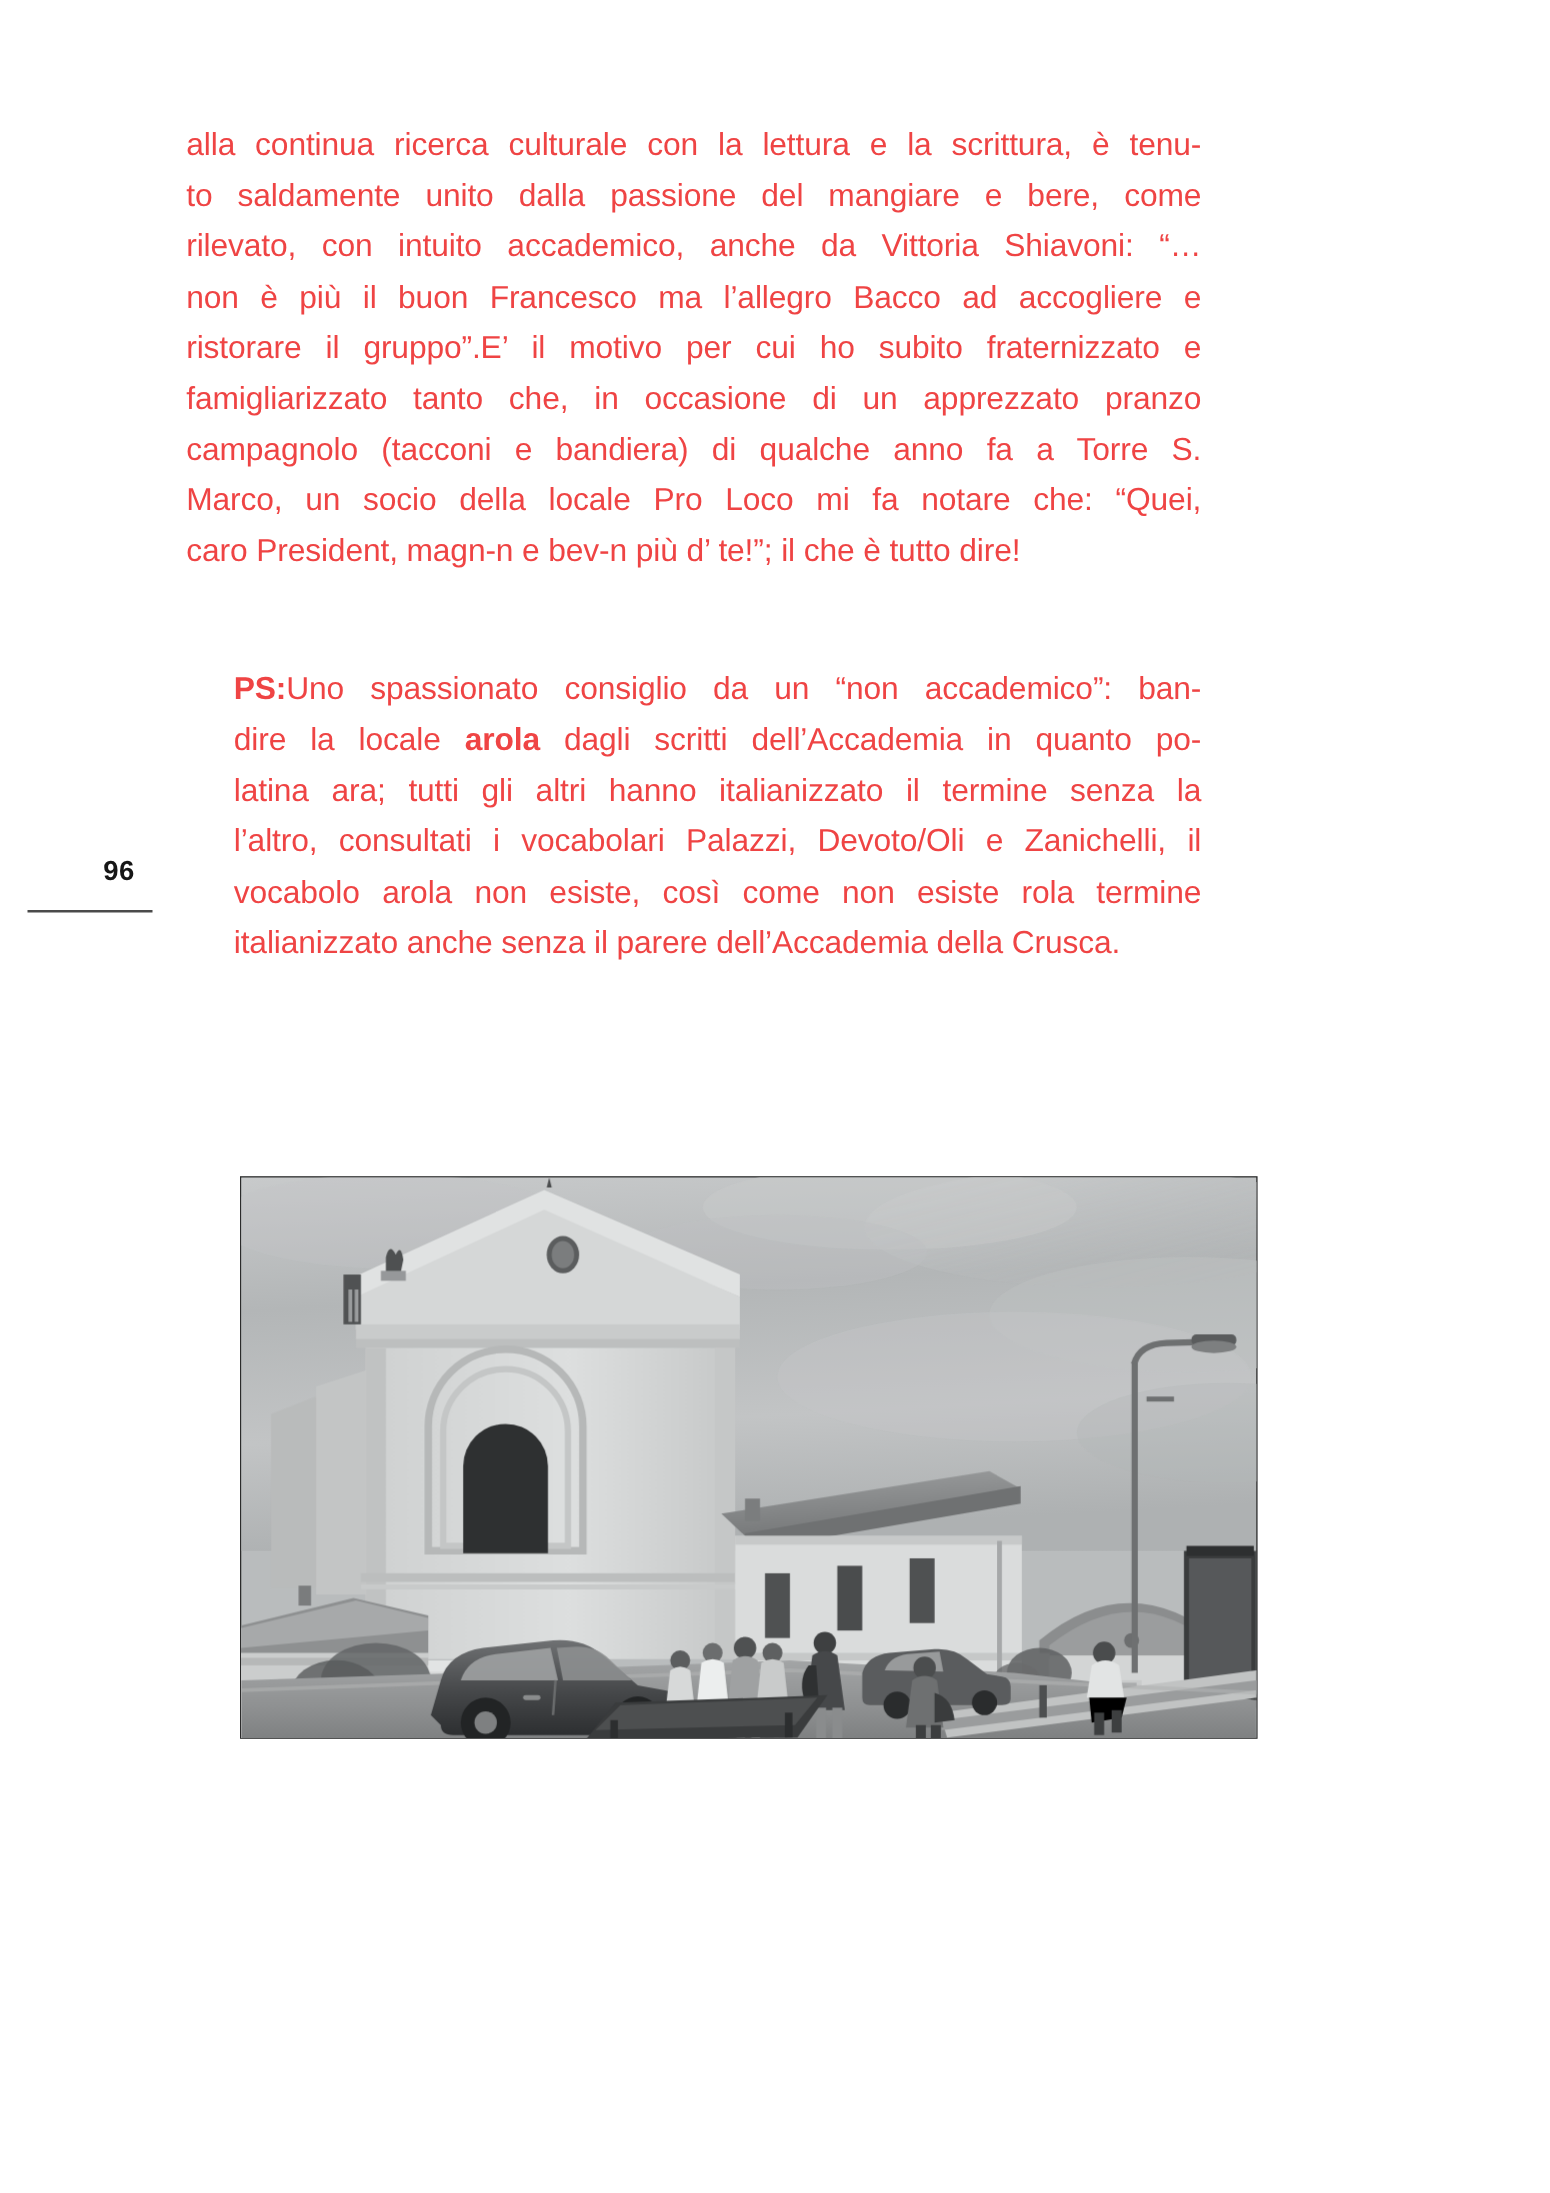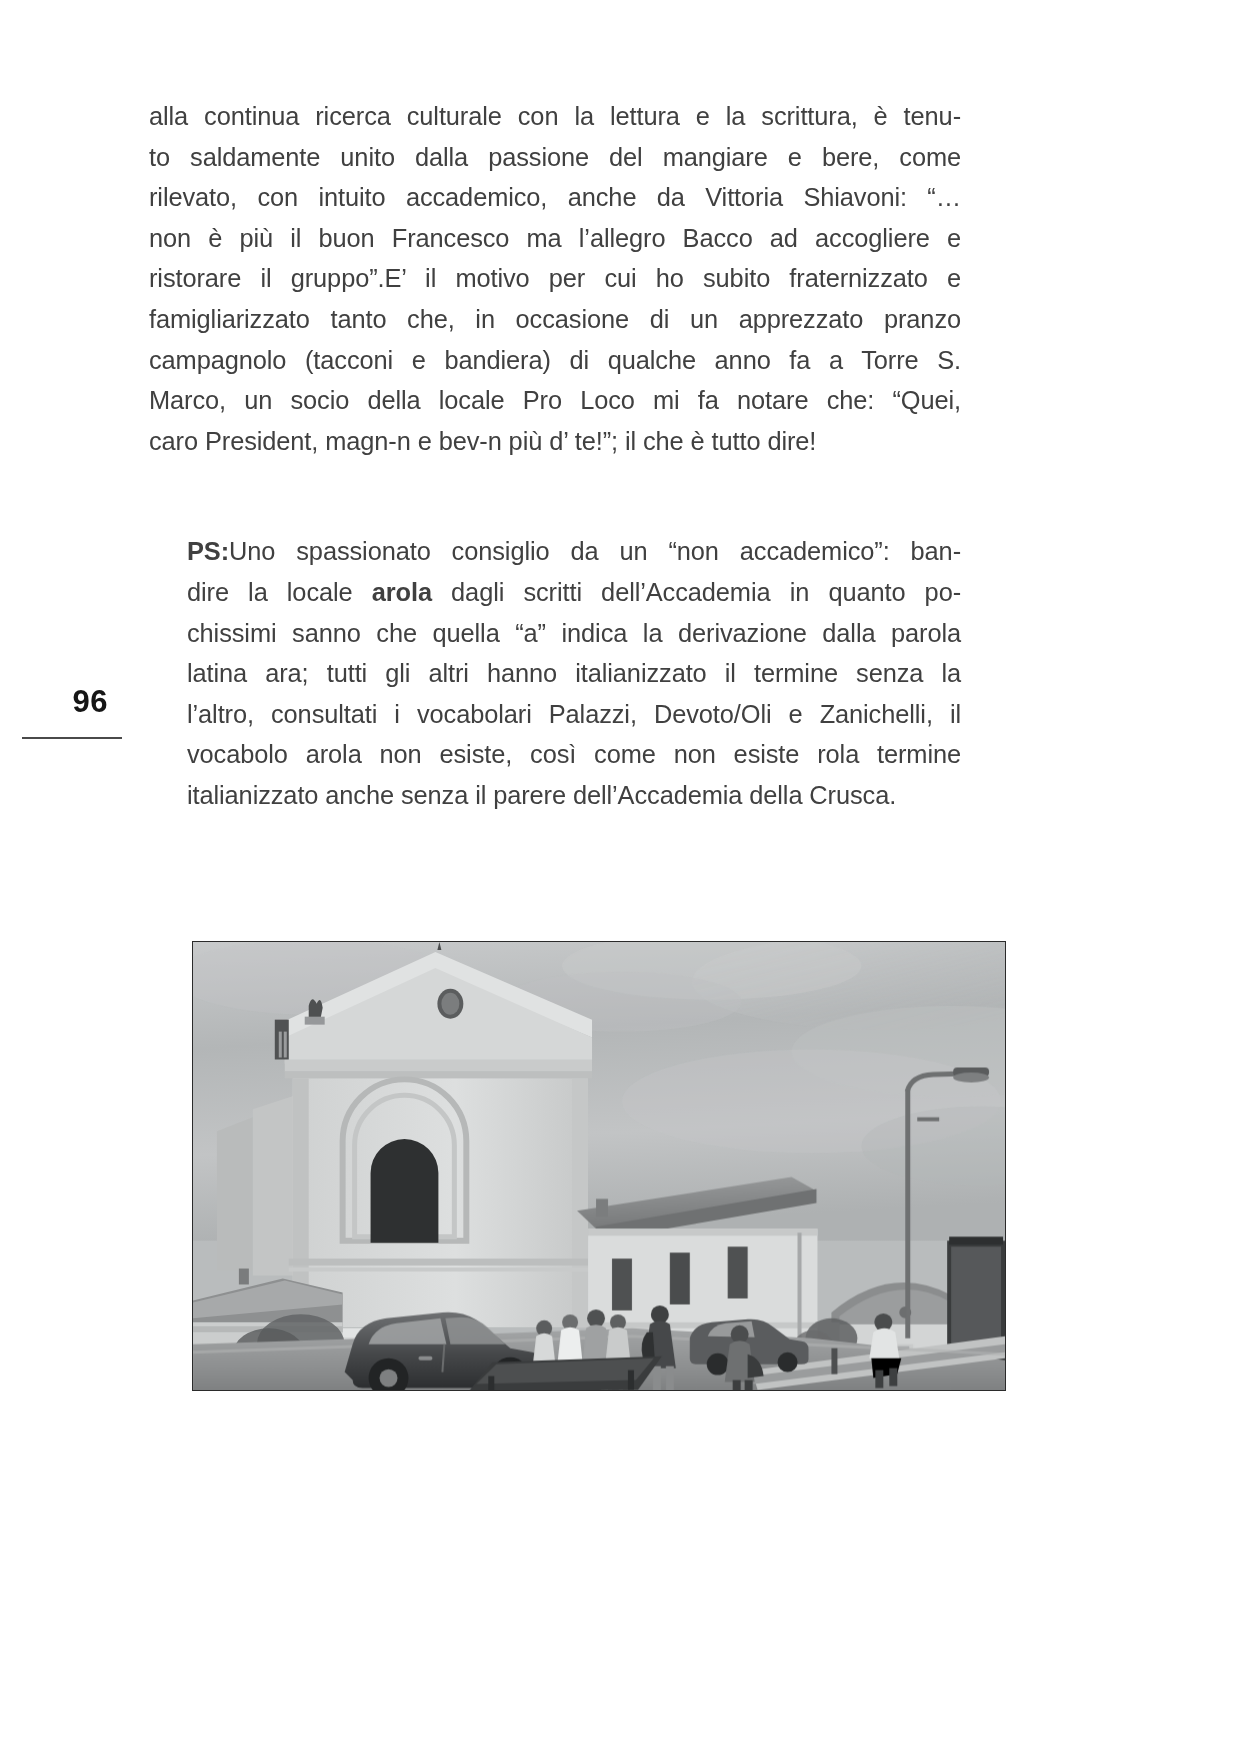--- a/index.html
+++ b/index.html
@@ -19,21 +19,21 @@
   
   #page-folio {
     position: absolute;
     left: 0px;
     top: 686px;
     width: 122px;
     text-align: right;
   }
   #page-folio .folio-num {
     display: block;
-    font-size: 31px;
+    font-size: 22px;
     font-weight: bold;
     letter-spacing: 0.5px;
     line-height: 1;
     padding-right: 14px;
     color: #161616;
   }
   #page-folio .folio-rule {
     display: block;
     margin-top: 20px;
     margin-left: 22px;
@@ -49,21 +49,21 @@
     top: 96px;
     width: 812px;
   }
   .para {
     margin: 0;
     text-align: justify;
     font-size: 25.4px;
     line-height: 40.6px;
     letter-spacing: -0.1px;
     word-spacing: 0px;
-    color: #404040;
+    color: #ef4444;
     -webkit-hyphens: none;
     hyphens: none;
   }
   .para.first-para {
     text-indent: 0;
   }
   .para.ps-para {
     margin-top: 70px;
     text-indent: 38px;
   }
@@ -116,21 +116,20 @@
     <span class="ln just"><span class="it">ristorare il gruppo”.</span><span>E’ il motivo per cui ho subito fraternizzato e</span></span>
     <span class="ln just">famigliarizzato tanto che, in occasione di un apprezzato pranzo</span>
     <span class="ln just">campagnolo (tacconi e bandiera) di qualche anno fa a Torre S.</span>
     <span class="ln just"><span>Marco, un socio della locale Pro Loco mi fa notare che: “</span><span class="it">Quei,</span></span>
     <span class="ln last"><span class="it">caro President, magn-n e bev-n più d’ te!”;</span><span> il che è tutto dire!</span></span>
   </p>
 
   <p class="para ps-para">
     <span class="ln just"><span class="bd">PS:</span><span>Uno spassionato consiglio da un “non accademico”: ban-</span></span>
     <span class="ln just"><span>dire la locale </span><span class="bd">arola</span><span> dagli scritti dell’Accademia in quanto po-</span></span>
-    <span class="ln just">chissimi sanno che quella “a” indica la derivazione dalla parola</span>
     <span class="ln just">latina ara; tutti gli altri hanno italianizzato il termine senza la</span>
     <span class="ln just">l’altro, consultati i vocabolari Palazzi, Devoto/Oli e Zanichelli, il</span>
     <span class="ln just">vocabolo arola non esiste, così come non esiste rola termine</span>
     <span class="ln last">italianizzato anche senza il parere dell’Accademia della Crusca.</span>
   </p>
 
 </div>
 
 <figure id="photo-figure">
   <svg viewBox="0 0 814 450" preserveAspectRatio="none">

